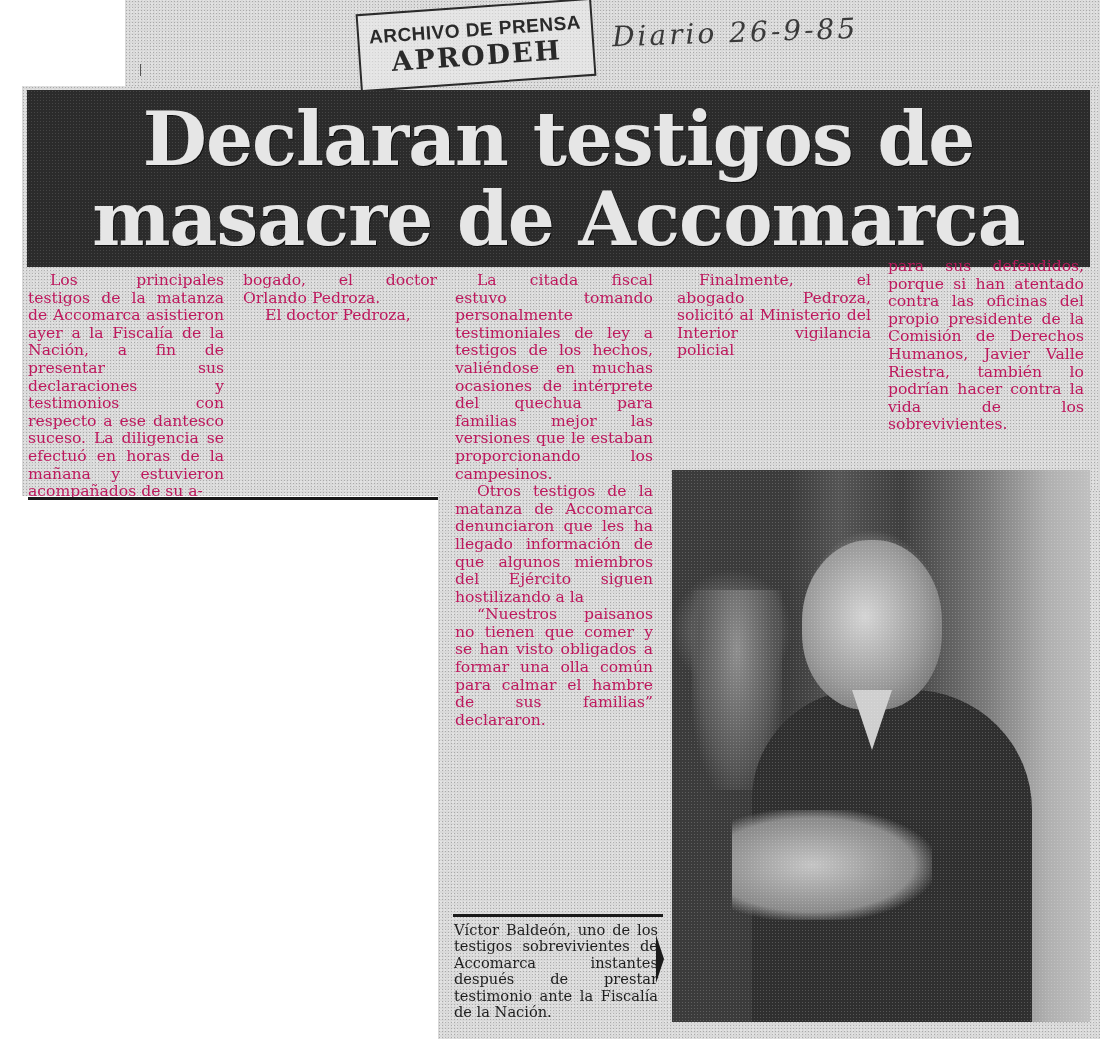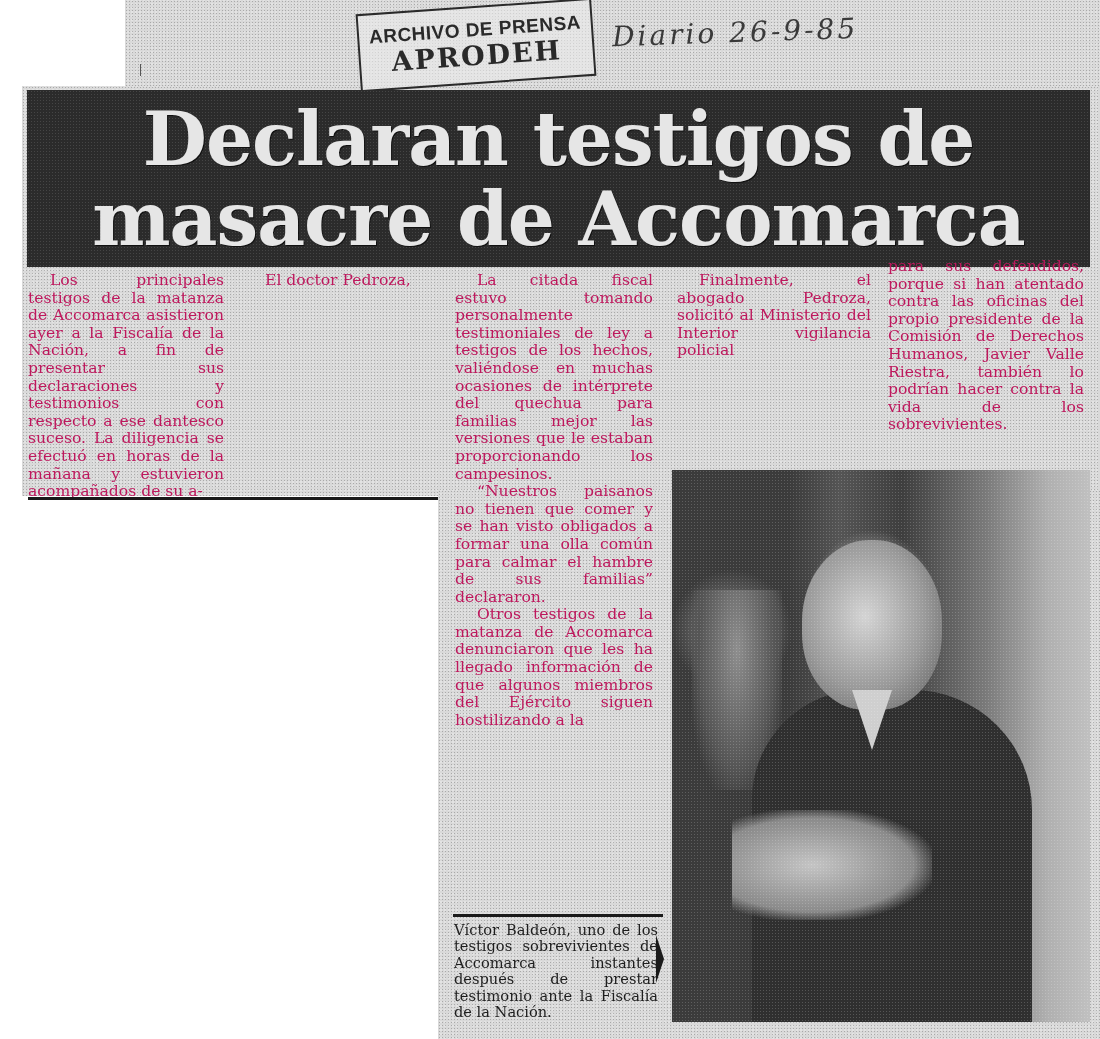--- a/index.html
+++ b/index.html
@@ -146,27 +146,28 @@
     <span>Declaran testigos de</span><br>
     <span>masacre  de Accomarca</span>
   </h1>
 </div>
 
 <div class="col col1">
   <p>Los principales testigos de la matanza de Accomarca asistieron ayer a la Fiscalía de la Nación, a fin de presentar sus declaraciones y testimonios con respecto a ese dantesco suceso. La diligencia se efectuó en horas de la mañana y estuvieron acompañados de su a-</p>
 </div>
 
 <div class="col col2">
+  <p class="cont">bogado, el doctor Orlando Pedroza.</p>
   <p>El doctor Pedroza,</p>
 </div>
 
 <div class="col col3">
   <p>La citada fiscal estuvo tomando personalmente testimoniales de ley a testigos de los hechos, valiéndose en muchas ocasiones de intérprete del quechua para familias mejor las versiones que le estaban proporcionando los campesinos.</p>
+  <p>Otros testigos de la matanza de Accomarca denunciaron que les ha llegado información de que algunos miembros del Ejército siguen hostilizando a la</p>
   <p>“Nuestros paisanos no tienen que comer y se han visto obligados a formar una olla común para calmar el hambre de sus familias” declararon.</p>
-  <p>Otros testigos de la matanza de Accomarca denunciaron que les ha llegado información de que algunos miembros del Ejército siguen hostilizando a la</p>
 </div>
 
 <div class="col col4">
   <p>Finalmente, el abogado Pedroza, solicitó al Ministerio del Interior vigilancia policial</p>
 </div>
 
 <div class="col col5">
   <p class="cont">para sus defendidos, porque si han atentado contra las oficinas del propio presidente de la Comisión de Derechos Humanos, Javier Valle Riestra, también lo podrían hacer contra la vida de los sobrevivientes.</p>
 </div>
 

